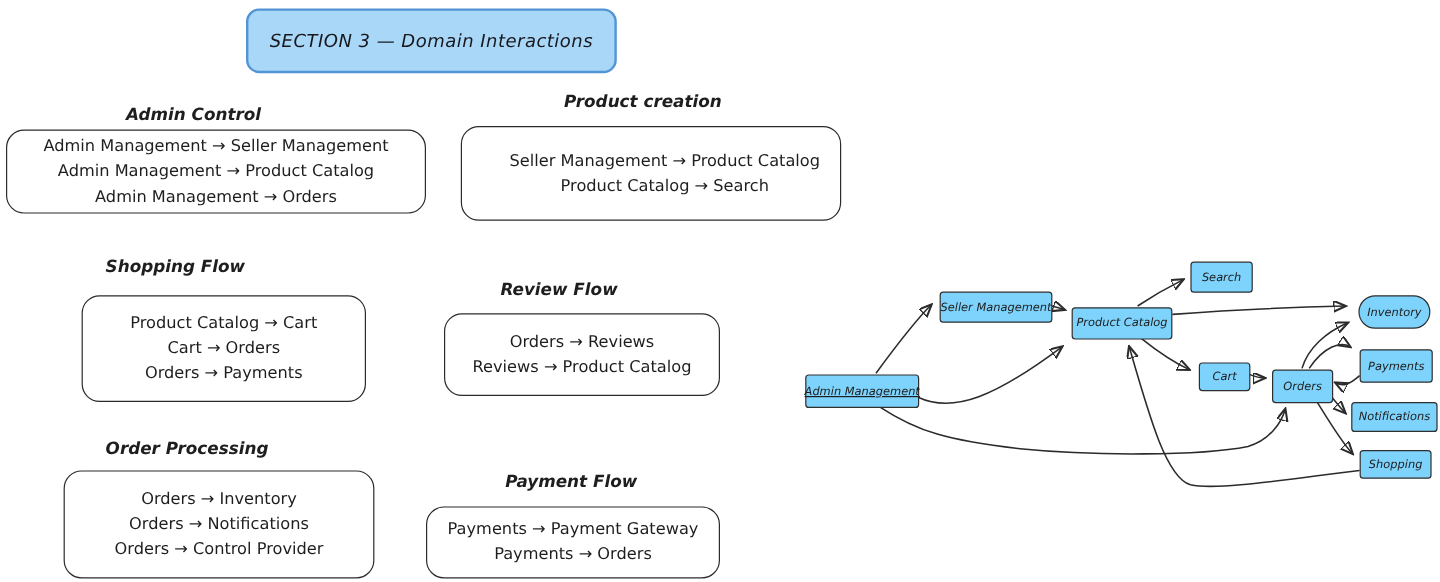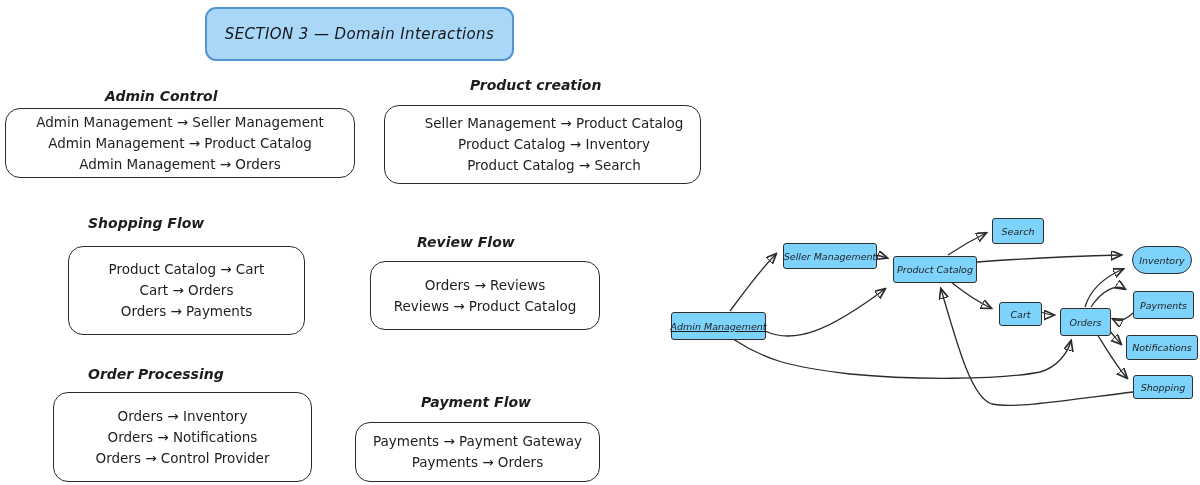--- a/index.html
+++ b/index.html
@@ -45,21 +45,20 @@
   <div class="group-heading" style="left:105px;top:88px;">Admin Control</div>
   <div class="group-box" style="left:5px;top:108px;width:348px;height:68px;">
     <div class="line">Admin Management → Seller Management</div>
     <div class="line">Admin Management → Product Catalog</div>
     <div class="line">Admin Management → Orders</div>
   </div>
 
   <div class="group-heading" style="left:470px;top:77px;">Product creation</div>
   <div class="group-box left-align" style="left:384px;top:105px;width:292px;height:77px;">
     <div class="line">Seller Management → Product Catalog</div>
-    <div class="line">Product Catalog → Inventory</div>
     <div class="line">Product Catalog → Search</div>
   </div>
 
   <div class="group-heading" style="left:88px;top:215px;">Shopping Flow</div>
   <div class="group-box" style="left:68px;top:246px;width:235px;height:87px;">
     <div class="line">Product Catalog → Cart</div>
     <div class="line">Cart → Orders</div>
     <div class="line">Orders → Payments</div>
   </div>
 

